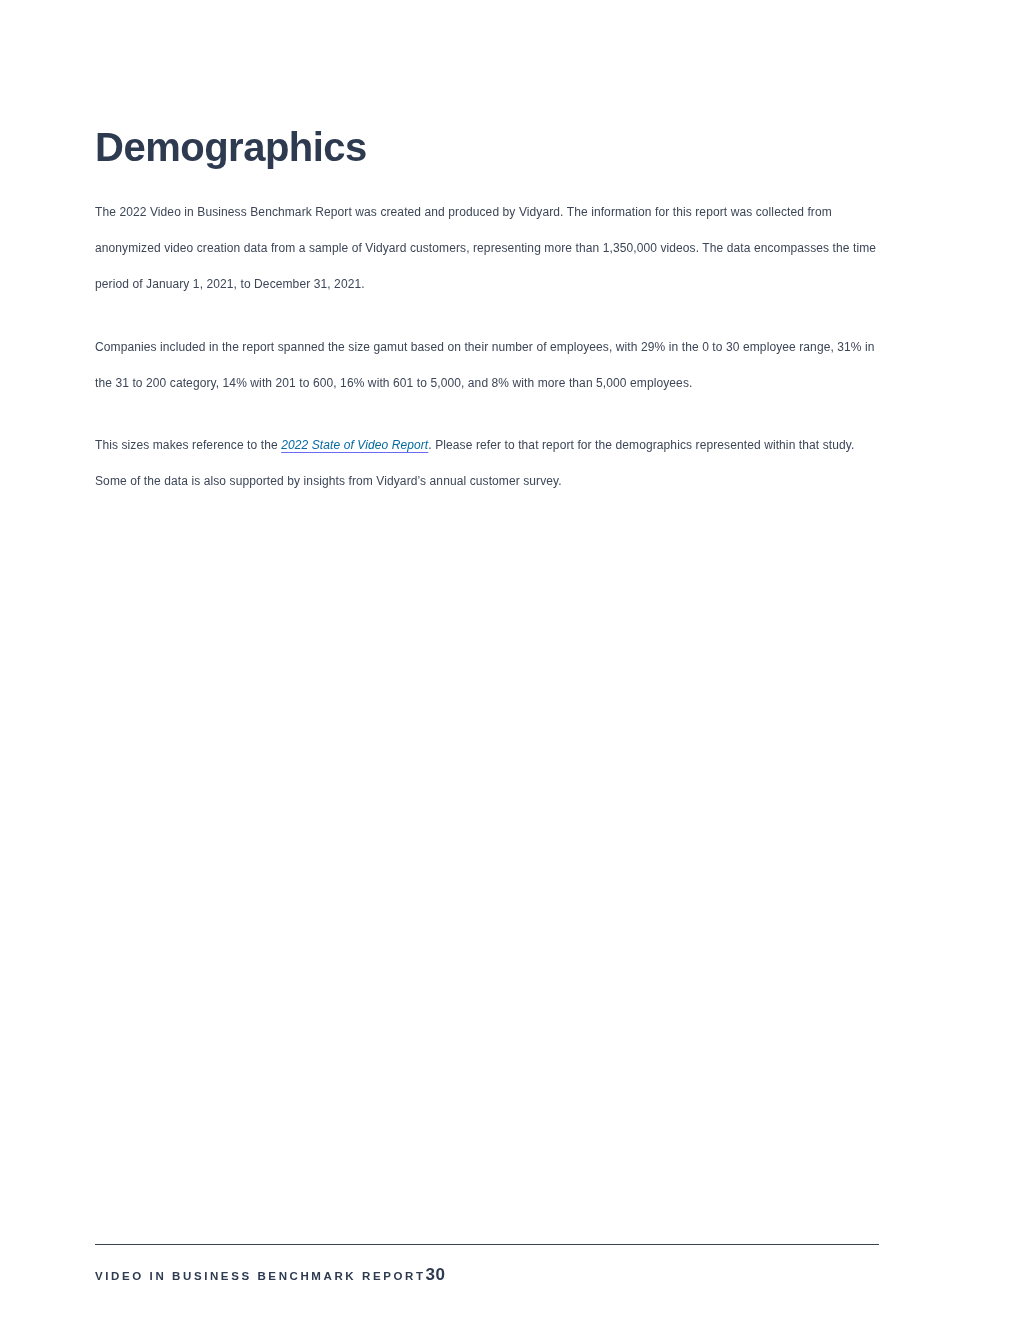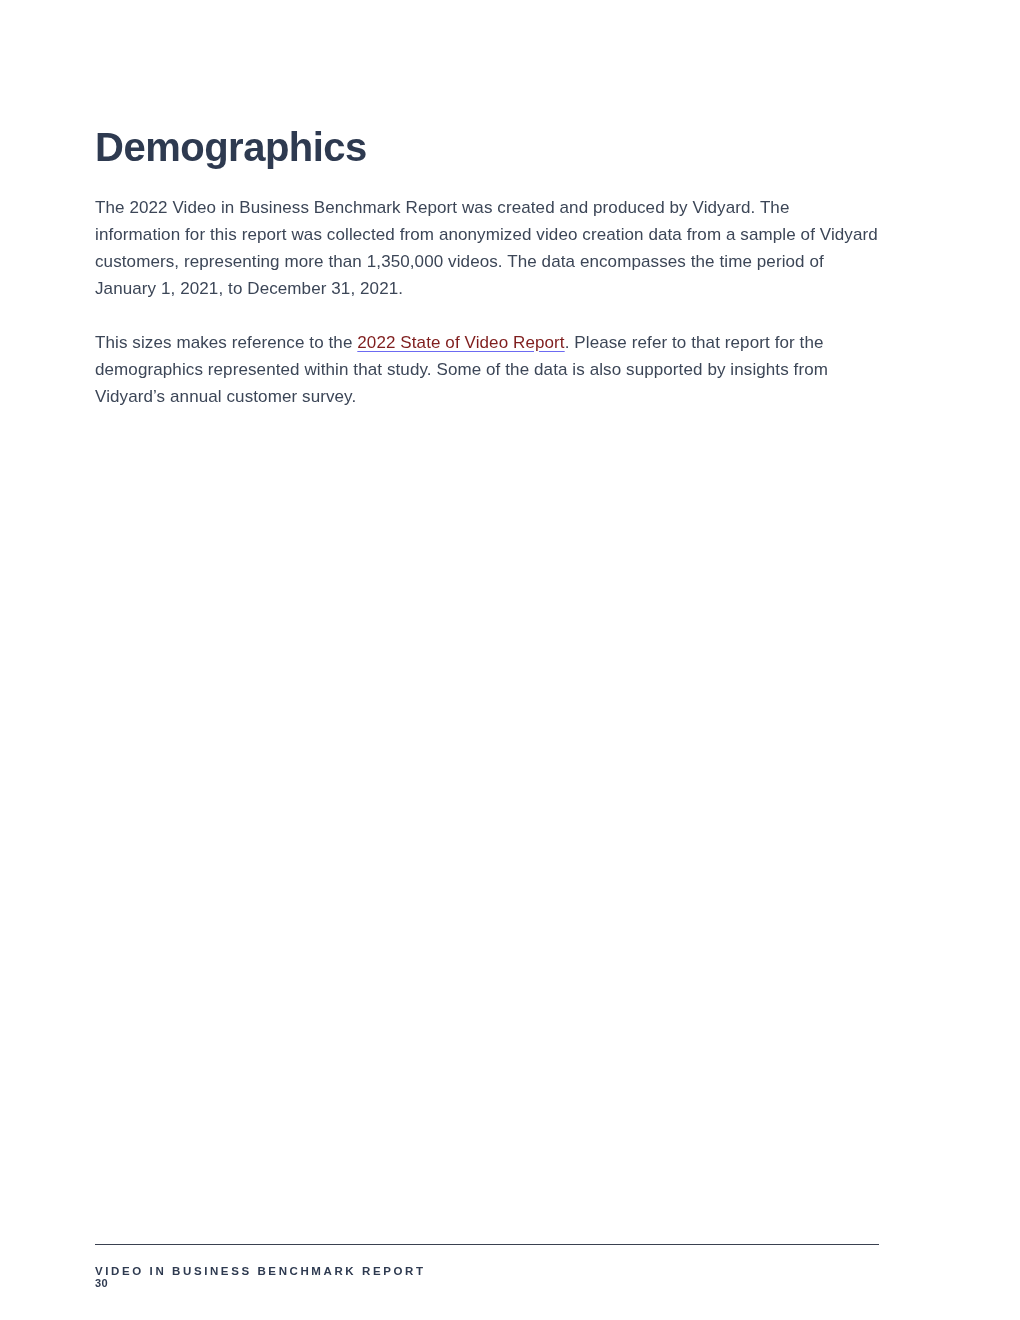--- a/index.html
+++ b/index.html
@@ -20,75 +20,76 @@
   }
   h1.title {
     font-size: 40px;
     line-height: 46px;
     font-weight: 700;
     letter-spacing: -0.5px;
     color: #2E3A50;
     margin: 0 0 24px 0;
   }
   p.body-par {
-    font-size: 17px;
-    line-height: 27px;
+    font-size: 12px;
+    line-height: 36px;
     letter-spacing: 0.1px;
     color: #3C4657;
     margin: 0 0 26.5px 0;
   }
   a.report-link {
-    color: #7f1d1d;
+    color: #0369a1;
     text-decoration: underline;
     text-decoration-color: #6C6AF2;
     text-underline-offset: 3px;
     cursor: pointer;
+    font-style: italic;
   }
   .footer-rule {
     position: absolute;
     left: 95px;
     right: 93px;
     top: 1244px;
     height: 1px;
     background: #3A4150;
   }
   .footer-row {
     position: absolute;
     left: 95px;
     right: 93px;
     top: 1265px;
     display: flex;
     justify-content: flex-start;
     align-items: baseline;
-    flex-direction: column;
   }
   .footer-label {
     font-size: 11.5px;
     font-weight: 700;
     letter-spacing: 2.6px;
     color: #2E3A50;
   }
   .footer-page-number {
-    font-size: 11px;
+    font-size: 17px;
     font-weight: 700;
     letter-spacing: 0.5px;
     color: #2E3A50;
   }
 </style>
 </head>
 <body>
 
 <div class="page">
 
   <div class="content">
     <h1 class="title">Demographics</h1>
 
     <p class="body-par">The 2022 Video in Business Benchmark Report was created and produced by Vidyard. The information for this report was collected from anonymized video creation data from a sample of Vidyard customers, representing more than 1,350,000 videos. The data encompasses the time period of January 1, 2021, to December 31, 2021.</p>
 
 
+    <p class="body-par">Companies included in the report spanned the size gamut based on their number of employees, with 29% in the 0 to 30 employee range, 31% in the 31 to 200 category, 14% with 201 to 600, 16% with 601 to 5,000, and 8% with more than 5,000 employees.</p>
 
     <p class="body-par"><span>This sizes makes reference to the </span><a class="report-link">2022 State of Video Report</a><span>. Please refer to that report for the demographics represented within that study. Some of the data is also supported by insights from Vidyard’s annual customer survey.</span></p>
   </div>
 
   <div class="footer-rule"></div>
 
   <div class="footer-row">
     <span class="footer-label">VIDEO IN BUSINESS BENCHMARK REPORT</span>
     <span class="footer-page-number">30</span>
   </div>

